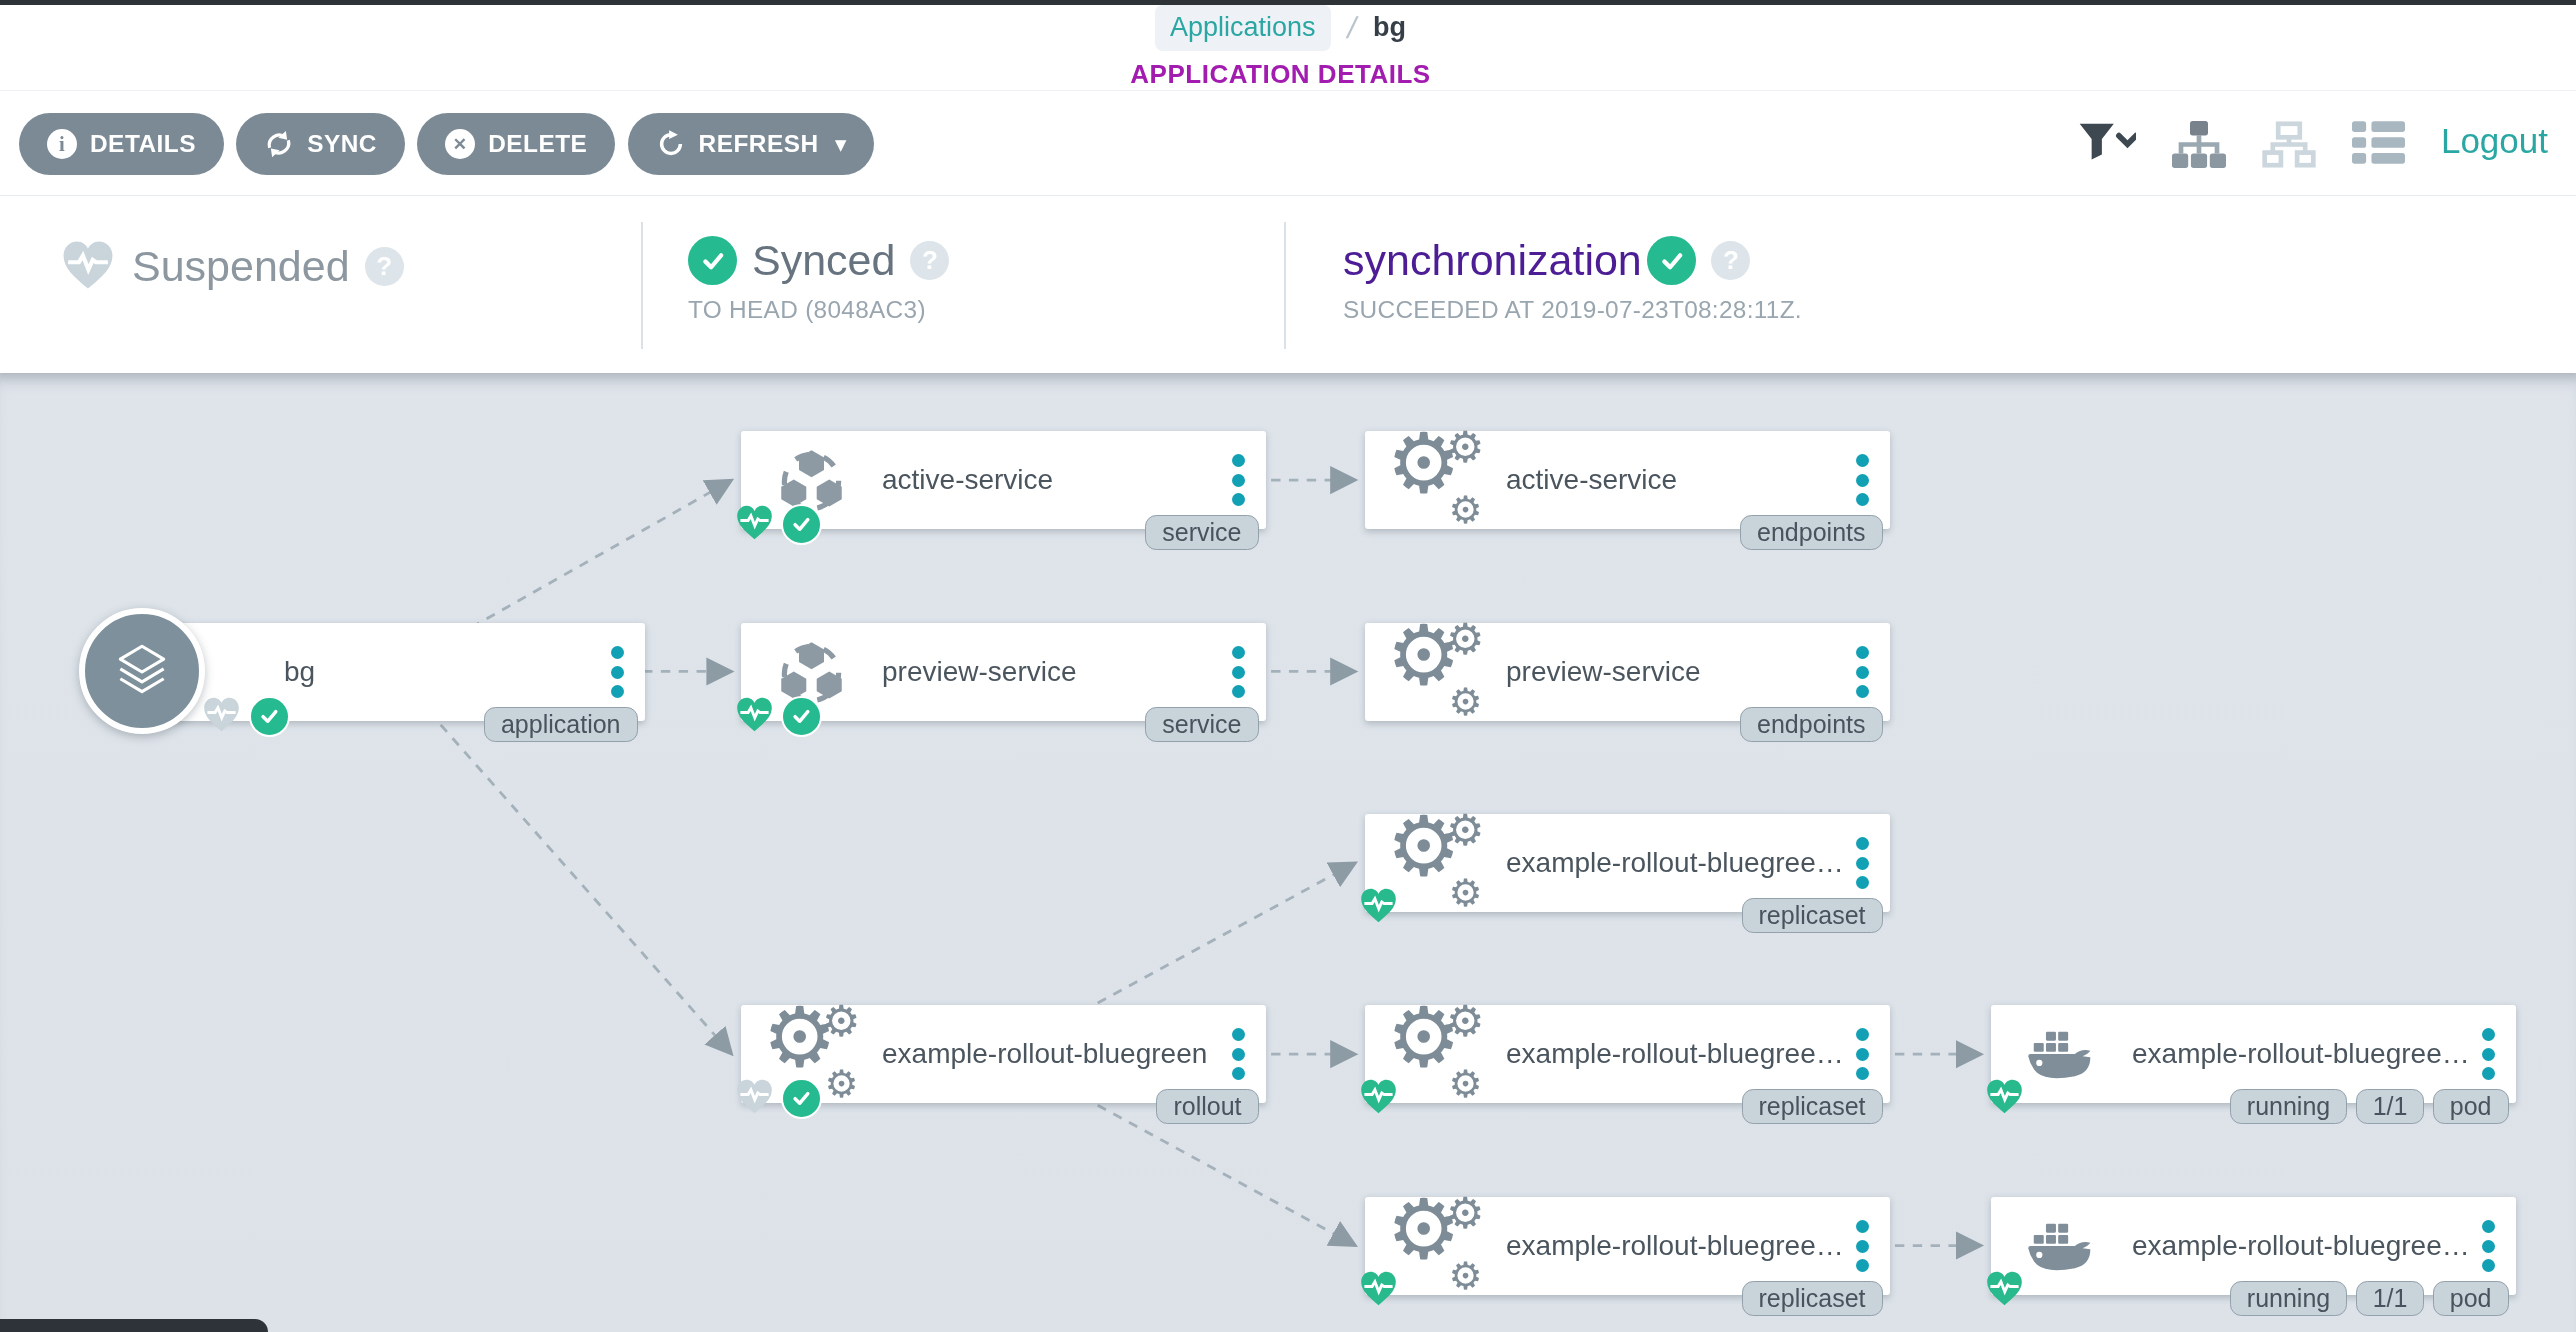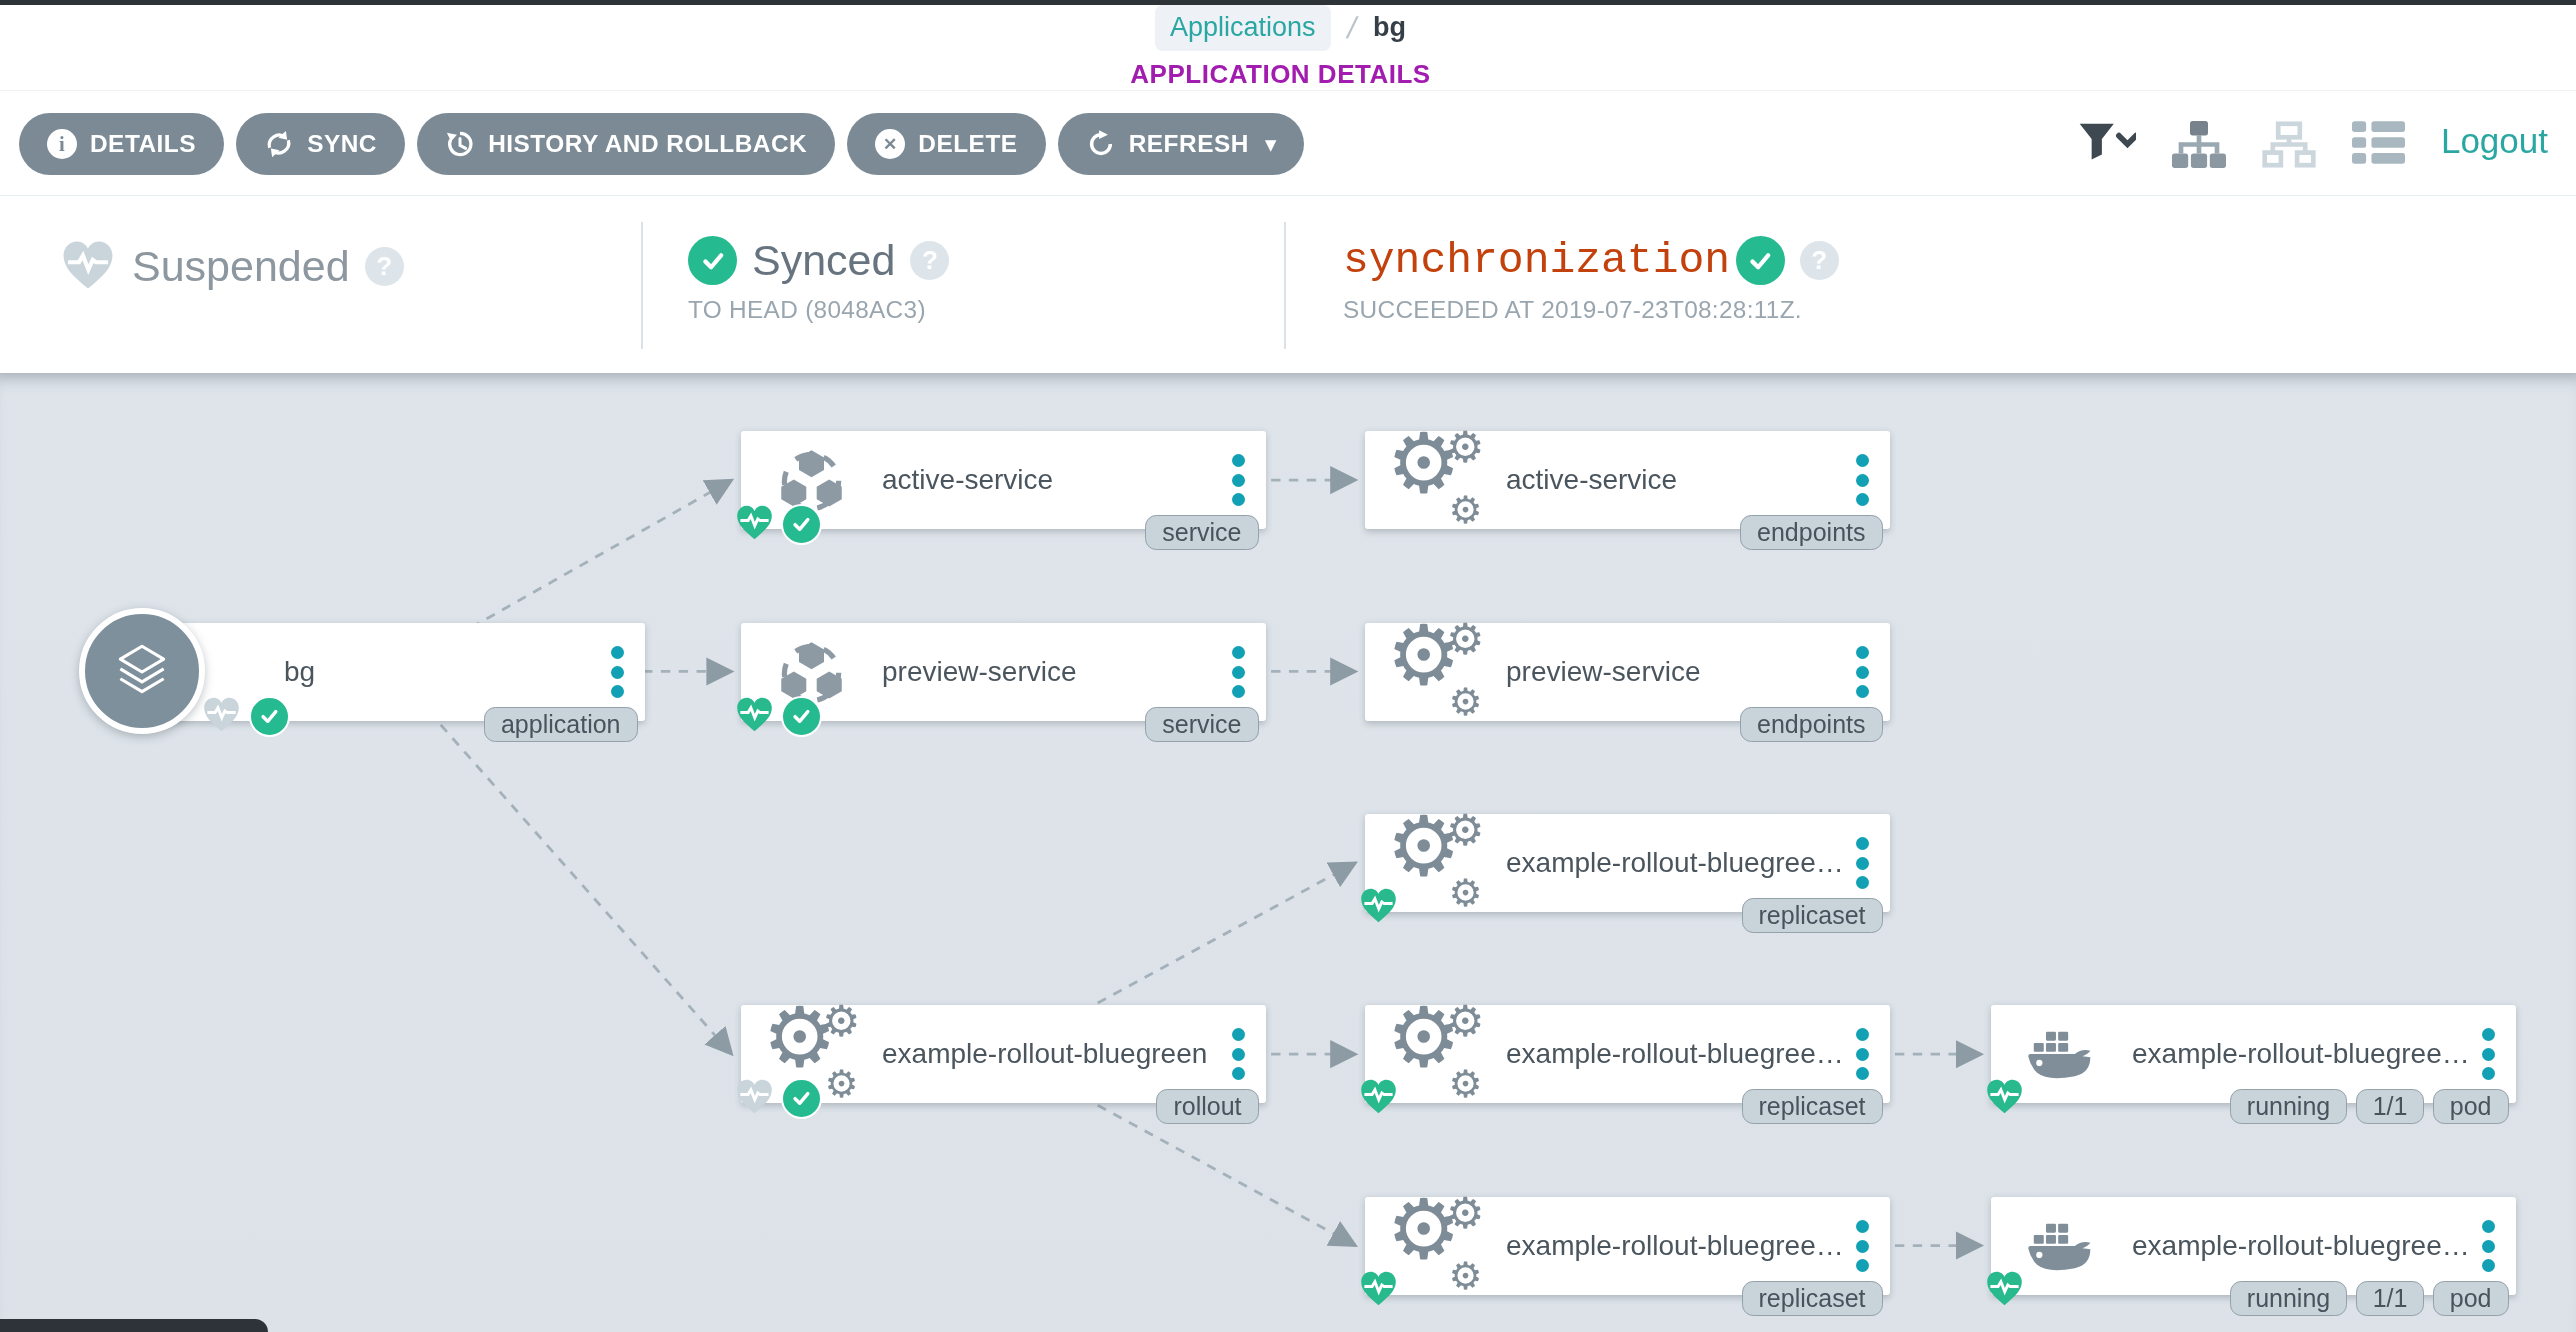--- a/index.html
+++ b/index.html
@@ -99,28 +99,20 @@
           <g stroke="#fff" stroke-width="2.6" fill="none">
             <path d="M4.5 15 A8 8 0 0 1 17 6.5"></path>
             <path d="M19.5 9 A8 8 0 0 1 7 17.5"></path>
           </g>
           <path d="M17.5 1.5 L18.5 8.5 L11.5 7 Z" fill="#fff"></path>
           <path d="M6.5 22.5 L5.5 15.5 L12.5 17 Z" fill="#fff"></path>
         </svg>
         <span>SYNC</span>
       </button>
       <button class="tb-btn">
-        <svg viewBox="0 0 24 24" width="30" height="30">
-          <path d="M12 3.5 A8.5 8.5 0 1 1 4.5 8.5" stroke="#fff" stroke-width="2.6" fill="none"></path>
-          <path d="M1.5 3 L4.8 10 L9.5 4.5 Z" fill="#fff"></path>
-          <path d="M12 7.5 L12 13 L16.5 15.5" stroke="#fff" stroke-width="2.4" fill="none" stroke-linecap="round"></path>
-        </svg>
-        <span>HISTORY AND ROLLBACK</span>
-      </button>
-      <button class="tb-btn">
         <span class="ico-circle" style="font-size:17px;">✕</span>
         <span>DELETE</span>
       </button>
       <button class="tb-btn">
         <svg viewBox="0 0 24 24" width="30" height="30">
           <path d="M19.5 12 A7.5 7.5 0 1 1 12 4.5" stroke="#fff" stroke-width="2.8" fill="none"></path>
           <path d="M10.5 1 L17.5 4.5 L10.5 8 Z" fill="#fff"></path>
         </svg>
         <span>REFRESH</span>
         <span class="caret">▾</span>
@@ -188,21 +180,21 @@
           </svg>
       </span>
       <span class="sec-title" style="color:#67747f;">Synced</span>
       <span class="helpq">?</span>
     </div>
     <div class="sec-sub">TO HEAD (8048AC3)</div>
   </div>
   <div class="divider" style="left:1284px;"></div>
   <div class="sec" style="left:1343px;">
     <div class="sec-title-row" style="gap:5.6px;">
-      <span class="sec-title" style="color:#c2410c;font-family:Liberation Mono, monospace;">synchronization</span>
+      <span class="sec-title" style="color:#4c1d95;">synchronization</span>
       <span class="chk-big">
         <svg viewBox="0 0 24 24" width="30" height="30">
             <path d="M6 12.5 L10.5 17 L18.5 7.5" stroke="#fff" stroke-width="3.4" fill="none" stroke-linecap="round" stroke-linejoin="round"></path>
           </svg>
       </span>
       <span class="helpq" style="margin-left:9.4px;">?</span>
     </div>
     <div class="sec-sub">SUCCEEDED AT 2019-07-23T08:28:11Z.</div>
   </div>
 </div>

